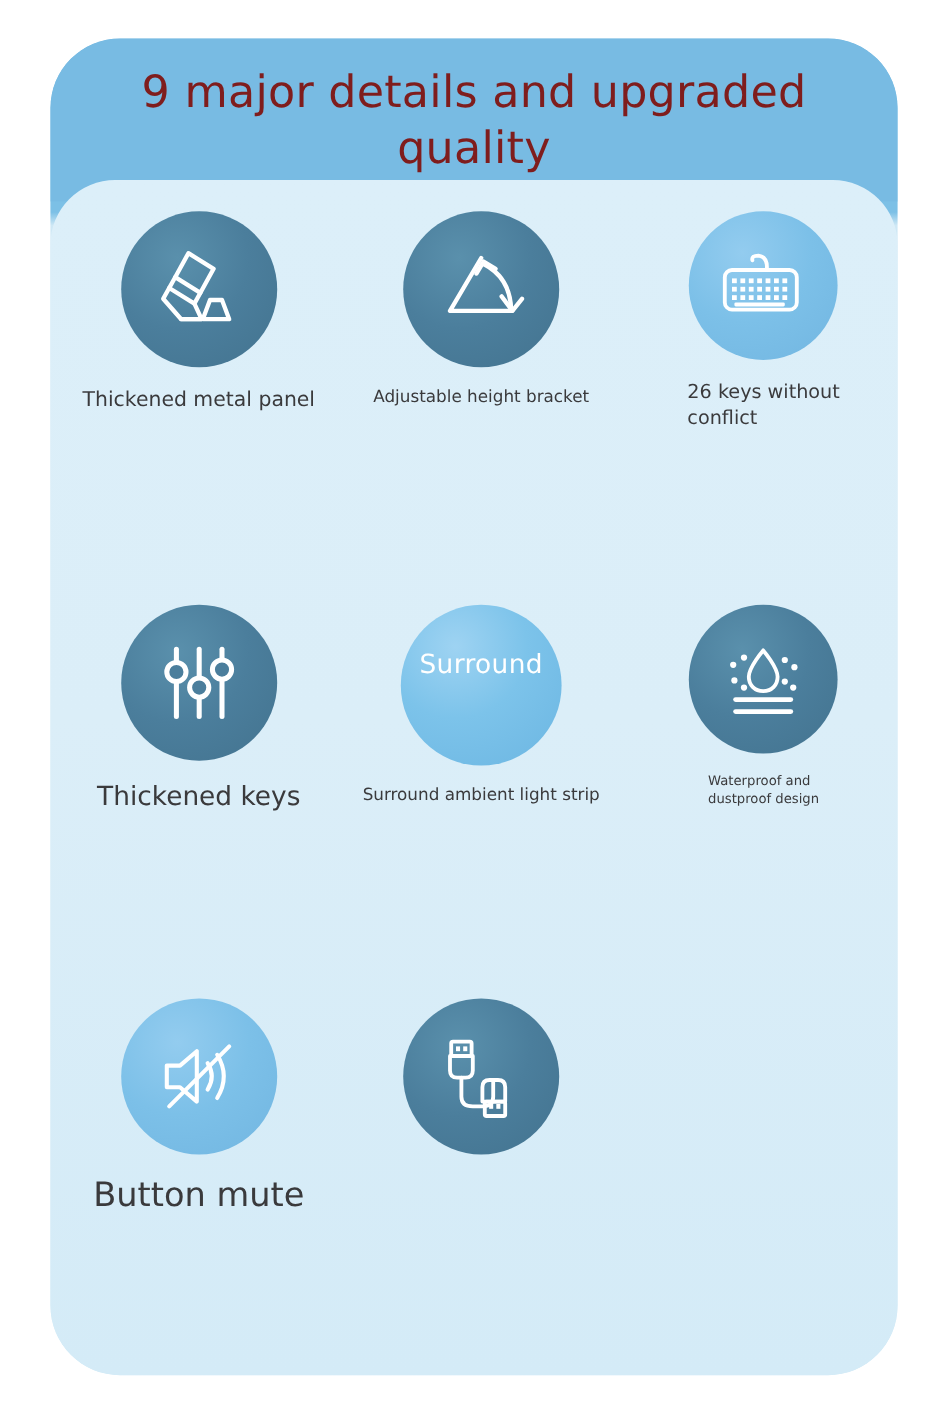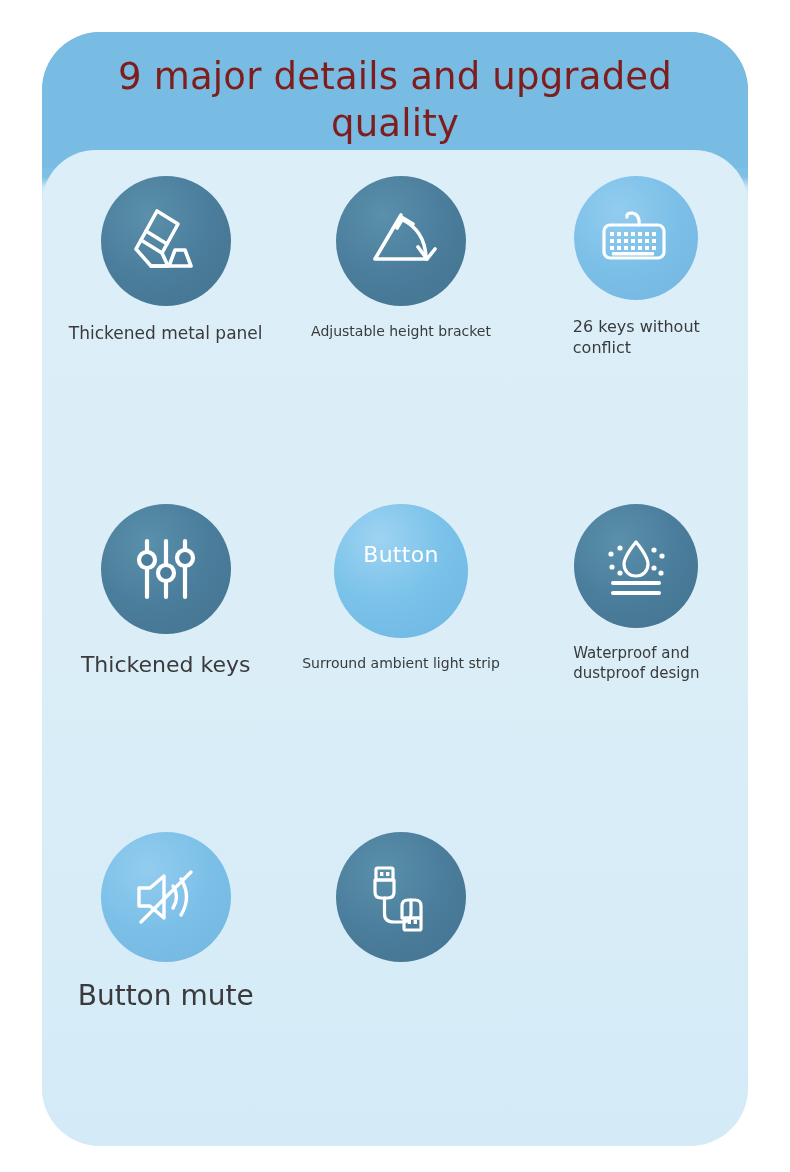--- a/index.html
+++ b/index.html
@@ -130,21 +130,21 @@
   
   .caption {
     margin-top: 16px;
     color: #3a3a3c;
     text-align: center;
     line-height: 1.32;
     max-width: 225px;
     white-space: pre-line;
   }
   .cap-xs  { font-size: 14px; }
-  .cap-s   { font-size: 15px; }
+  .cap-s   { font-size: 11px; }
   .cap-m   { font-size: 16px; }
   .cap-l   { font-size: 17px; }
   .cap-xl  { font-size: 22px; }
   .cap-xxl { font-size: 28px; }
 
   .cap-left { text-align: left; }
 </style>
 </head>
 <body>
 
@@ -228,21 +228,21 @@
               <circle cx="17" cy="27" r="8" fill="#4b7e9c"></circle>
               <circle cx="36" cy="40" r="8" fill="#4b7e9c"></circle>
               <circle cx="55" cy="25" r="8" fill="#4b7e9c"></circle>
             </svg>
           </div>
           <div class="caption cap-xl">Thickened keys</div>
         </div>
 
         <div class="cell">
           <div class="circle channel">
-            <span class="channel-label">Button</span>
+            <span class="channel-label">Surround</span>
           </div>
           <div class="caption cap-xs">Surround ambient light strip</div>
         </div>
 
         <div class="cell">
           <div class="circle dark sm">
             <svg class="icon-svg" width="76" height="76" viewBox="0 0 76 76" fill="none" stroke="#ffffff" stroke-width="3.2" stroke-linejoin="round" stroke-linecap="round">
               <path d="M38 14 C38 14 50 28 50 36 C50 43 45 48 38 48 C31 48 26 43 26 36 C26 28 38 14 38 14 Z"></path>
               <g fill="#ffffff" stroke="none">
                 <circle cx="13" cy="26" r="2.6"></circle>

